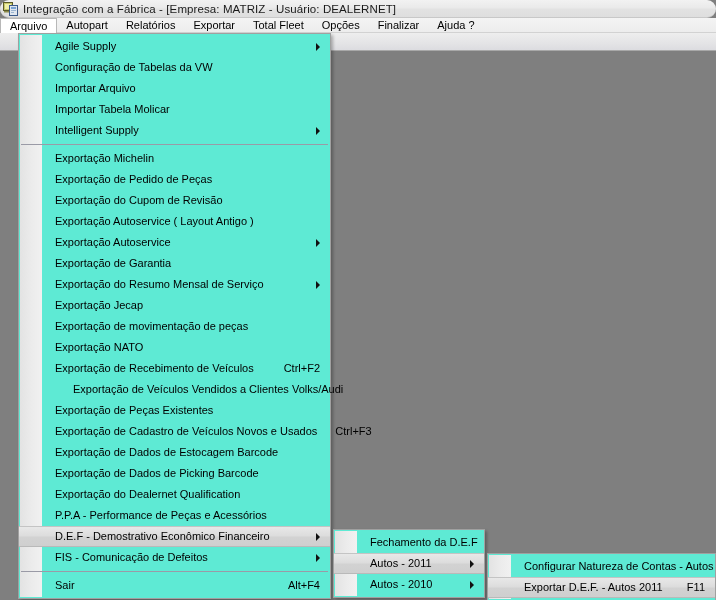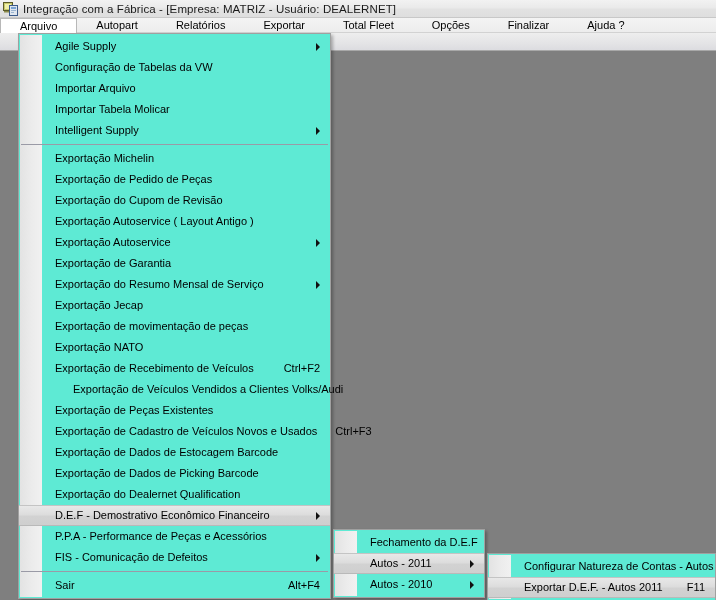--- a/index.html
+++ b/index.html
@@ -14,40 +14,40 @@
     position: relative;
     font-size: 11px;
     color: #000;
   }
 
   
   #titlebar {
     position: absolute; left: 0; top: 0; width: 716px; height: 18px;
     background: linear-gradient(to bottom, #f2f2f2 0%, #eaeaea 45%, #e2e2e2 55%, #dedede 100%);
     border-bottom: 1px solid #c8c8c8;
-    display: flex; align-items: center;
+    display: flex; align-items: center; border-radius: 9px;
   }
   #titlebar .app-icon {
     width: 16px; height: 16px; margin: 0 4px 0 3px;
     position: relative; flex: none;
   }
   #titlebar .title-text {
     font-size: 11.5px; color: #1a1a1a; white-space: nowrap;
     letter-spacing: 0.1px;
   }
 
   
   #menubar {
     position: absolute; left: 0; top: 18px; width: 716px; height: 15px;
     background: linear-gradient(to bottom, #f4f4f4, #ededed);
     display: flex; align-items: center;
     border-bottom: 1px solid #d2d2d2;
   }
   .mb-item {
-    padding: 0 19px; height: 15px; line-height: 15px;
+    padding: 0 9px; height: 15px; line-height: 15px;
     font-size: 11px; color: #000; white-space: nowrap;
   }
   .mb-item.active {
     background: #ffffff;
     border-left: 1px solid #b8b8b8;
     border-right: 1px solid #b8b8b8;
     border-top: 1px solid #b8b8b8;
   }
 
   
@@ -217,26 +217,26 @@
       </div>
       <div class="mi">
         <span class="label">Exportação de Dados de Estocagem Barcode</span>
       </div>
       <div class="mi">
         <span class="label">Exportação de Dados de Picking Barcode</span>
       </div>
       <div class="mi">
         <span class="label">Exportação do Dealernet Qualification</span>
       </div>
+      <div class="mi">
+        <span class="label">P.P.A - Performance de Peças e Acessórios</span>
+      </div>
       <div class="mi highlight">
         <span class="label">D.E.F - Demostrativo Econômico Financeiro</span>
         <span class="arrow"></span>
-      </div>
-      <div class="mi">
-        <span class="label">P.P.A - Performance de Peças e Acessórios</span>
       </div>
       <div class="mi">
         <span class="label">FIS - Comunicação de Defeitos</span>
         <span class="arrow"></span>
       </div>
       <div class="sep"></div>
       <div class="mi">
         <span class="label">Sair</span>
         <span class="accel">Alt+F4</span>
       </div>

